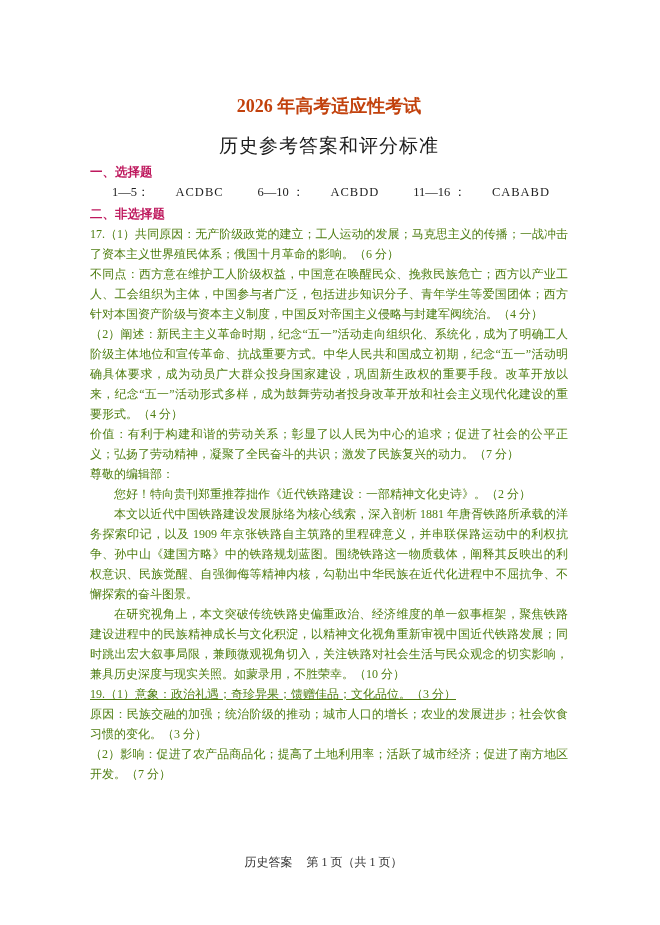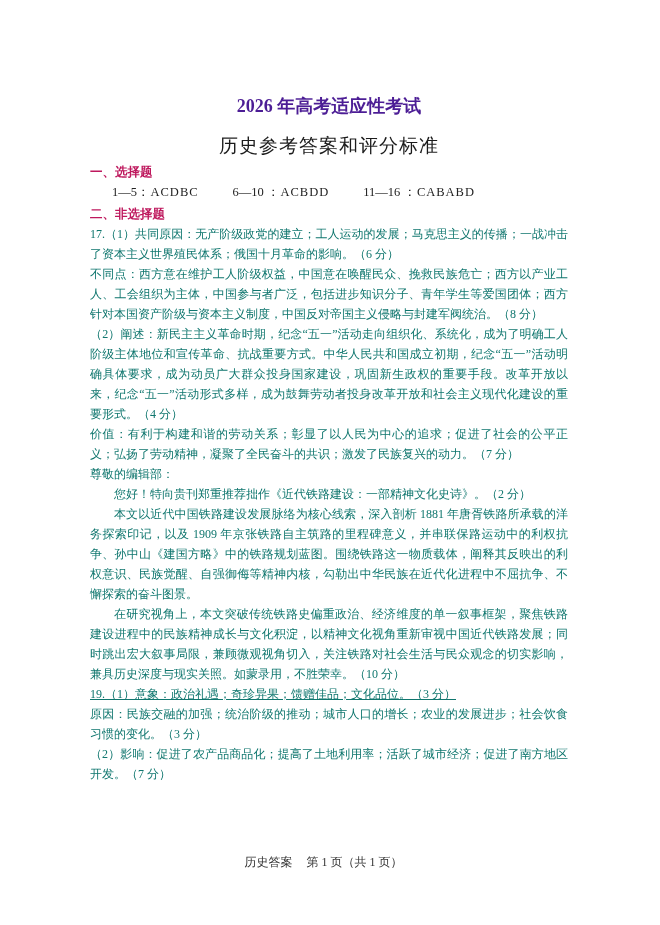--- a/index.html
+++ b/index.html
@@ -13,48 +13,48 @@
   }
   .page{
     box-sizing:border-box;
     width:660px;height:925px;
     padding:96px 92px 0 90px;
     position:relative;
   }
   .doc-title{
     margin:0 0 19px 0;
     font-size:18px;line-height:20px;
-    font-weight:700;text-align:center;color:#4c1d95;
+    font-weight:700;text-align:center;color:#c2410c;
   }
   .doc-subtitle{
     margin:0 0 6px 0;
     font-size:19px;line-height:21px;
     font-weight:400;text-align:center;color:#1b1b1b;
     letter-spacing:1px;
   }
   .sec-heading{
     font-size:12.5px;line-height:20px;
     font-weight:700;color:#be185d;
     margin:0;
   }
   .answers-row{
     font-size:12.5px;line-height:20px;
     padding-left:22px;
     margin:0 0 2px 0;
     display:flex;
   }
   .ans-group{white-space:nowrap;}
   .ans-group + .ans-group{margin-left:34px;}
-  .ans-letters{margin-left:1px;letter-spacing:1px;}
+  .ans-letters{margin-left:26px;letter-spacing:1px;}
   p.body{
     margin:0;
     font-size:12px;
     line-height:20px;
     text-align:justify;
-    color:#0f766e;
+    color:#4d7c0f;
   }
   p.indent{text-indent:2em;}
   .gap-sm{margin-top:2px;}
   .gap-blank{margin-top:21px;}
   .gap-blank-lg{margin-top:25px;text-decoration:underline;}
   .page-footer{
     position:absolute;
     left:0;right:13px;
     top:853px;
     text-align:center;
@@ -81,21 +81,21 @@
       <span>6—10 ：</span><span class="ans-letters">ACBDD</span>
     </span>
     <span class="ans-group">
       <span>11—16 ：</span><span class="ans-letters">CABABD</span>
     </span>
   </div>
 
   <div class="sec-heading">二、非选择题</div>
 
   <p class="body gap-sm">17.（1）共同原因：无产阶级政党的建立；工人运动的发展；马克思主义的传播；一战冲击了资本主义世界殖民体系；俄国十月革命的影响。（6 分）</p>
-  <p class="body">不同点：西方意在维护工人阶级权益，中国意在唤醒民众、挽救民族危亡；西方以产业工人、工会组织为主体，中国参与者广泛，包括进步知识分子、青年学生等爱国团体；西方针对本国资产阶级与资本主义制度，中国反对帝国主义侵略与封建军阀统治。（8 分）</p>
+  <p class="body">不同点：西方意在维护工人阶级权益，中国意在唤醒民众、挽救民族危亡；西方以产业工人、工会组织为主体，中国参与者广泛，包括进步知识分子、青年学生等爱国团体；西方针对本国资产阶级与资本主义制度，中国反对帝国主义侵略与封建军阀统治。（4 分）</p>
   <p class="body">（2）阐述：新民主主义革命时期，纪念“五一”活动走向组织化、系统化，成为了明确工人阶级主体地位和宣传革命、抗战重要方式。中华人民共和国成立初期，纪念“五一”活动明确具体要求，成为动员广大群众投身国家建设，巩固新生政权的重要手段。改革开放以来，纪念“五一”活动形式多样，成为鼓舞劳动者投身改革开放和社会主义现代化建设的重要形式。（4 分）</p>
   <p class="body">价值：有利于构建和谐的劳动关系；彰显了以人民为中心的追求；促进了社会的公平正义；弘扬了劳动精神，凝聚了全民奋斗的共识；激发了民族复兴的动力。（7 分）</p>
 
   <p class="body">尊敬的编辑部：</p>
   <p class="body indent">您好！特向贵刊郑重推荐拙作《近代铁路建设：一部精神文化史诗》。（2 分）</p>
   <p class="body indent">本文以近代中国铁路建设发展脉络为核心线索，深入剖析 1881 年唐胥铁路所承载的洋务探索印记，以及 1909 年京张铁路自主筑路的里程碑意义，并串联保路运动中的利权抗争、孙中山《建国方略》中的铁路规划蓝图。围绕铁路这一物质载体，阐释其反映出的利权意识、民族觉醒、自强御侮等精神内核，勾勒出中华民族在近代化进程中不屈抗争、不懈探索的奋斗图景。</p>
   <p class="body indent">在研究视角上，本文突破传统铁路史偏重政治、经济维度的单一叙事框架，聚焦铁路建设进程中的民族精神成长与文化积淀，以精神文化视角重新审视中国近代铁路发展；同时跳出宏大叙事局限，兼顾微观视角切入，关注铁路对社会生活与民众观念的切实影响，兼具历史深度与现实关照。如蒙录用，不胜荣幸。（10 分）</p>
 
   <p class="body gap-blank-lg">19.（1）意象：政治礼遇；奇珍异果；馈赠佳品；文化品位。（3 分）</p>
   <p class="body">原因：民族交融的加强；统治阶级的推动；城市人口的增长；农业的发展进步；社会饮食习惯的变化。（3 分）</p>

